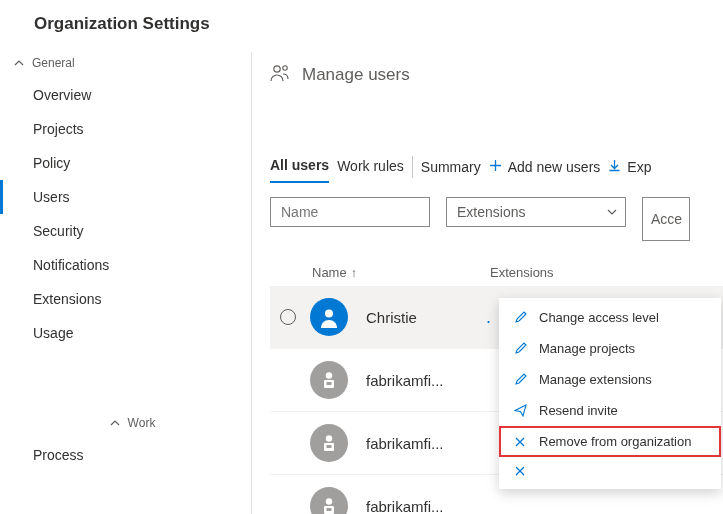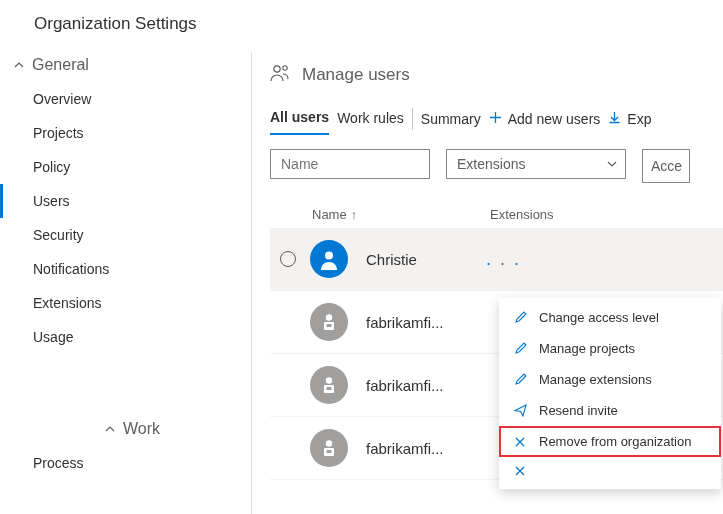--- a/index.html
+++ b/index.html
@@ -7,41 +7,41 @@
     font-family: "Segoe UI", -apple-system, sans-serif;
     font-size: 14px;
     color: #323130;
     background: #fff;
     width: 723px;
     height: 514px;
     overflow: hidden;
   }
   .page-title {
     font-size: 17px;
-    font-weight: 400;
+    font-weight: 700;
     padding: 14px 0 18px 34px;
     color: #323130;
   }
   .layout {
     display: flex;
     height: calc(100% - 52px);
   }
   .sidebar {
     width: 252px;
     border-right: 1px solid #e1dfdd;
     flex-shrink: 0;
     overflow: hidden;
   }
   .section-header {
     display: flex;
     align-items: center;
     gap: 8px;
     padding: 4px 0 8px 14px;
     color: #605e5c;
-    font-size: 16px;
+    font-size: 12px;
     cursor: pointer;
   }
   .section-header .chev {
     width: 10px;
     display: inline-flex;
   }
   .sidebar-items {
     padding-left: 0;
   }
   .sidebar-item {
@@ -78,20 +78,21 @@
     font-size: 17px;
     font-weight: 400;
     color: #605e5c;
   }
   .tabs-row {
     display: flex;
     align-items: center;
     border-bottom: 0 solid #e1dfdd;
     gap: 8px;
     font-size: 14px;
+    margin-top: 48px;
   }
   .tab {
     padding: 6px 0 8px 0;
     cursor: pointer;
     color: #323130;
   }
   .tab.active {
     font-weight: 600;
     border-bottom: 2px solid #0078d4;
   }
@@ -130,21 +131,21 @@
     justify-content: space-between;
     border: 1px solid #8a8886;
     height: 30px;
     padding: 0 8px 0 10px;
     color: #605e5c;
     cursor: pointer;
   }
   .filter-acc {
     width: 48px;
     border: 1px solid #8a8886;
-    height: 34px;
+    height: 44px;
     padding: 0 8px;
     display: flex;
     align-items: center;
     color: #605e5c;
   }
   .col-headers {
     display: flex;
     align-items: center;
     margin-top: 18px;
     padding: 6px 0 6px 42px;

